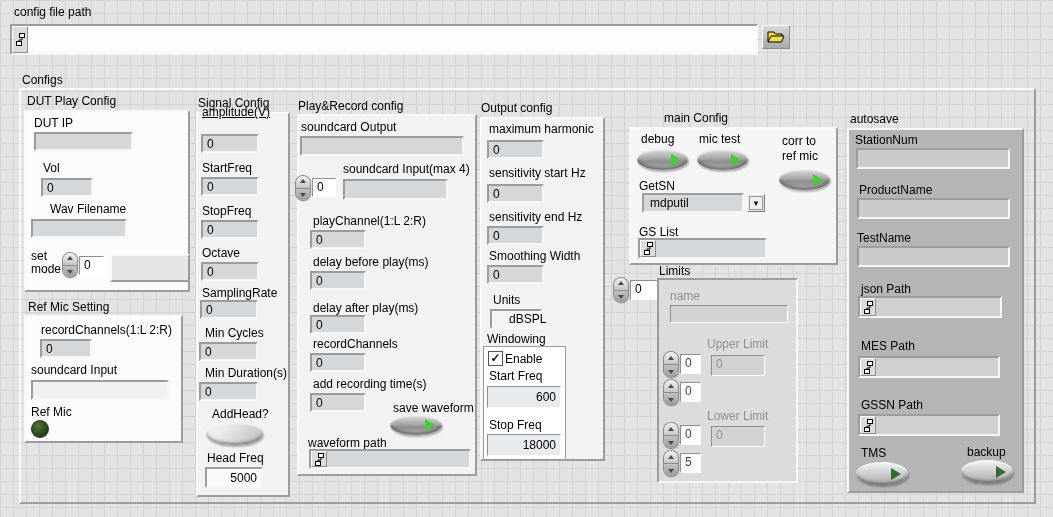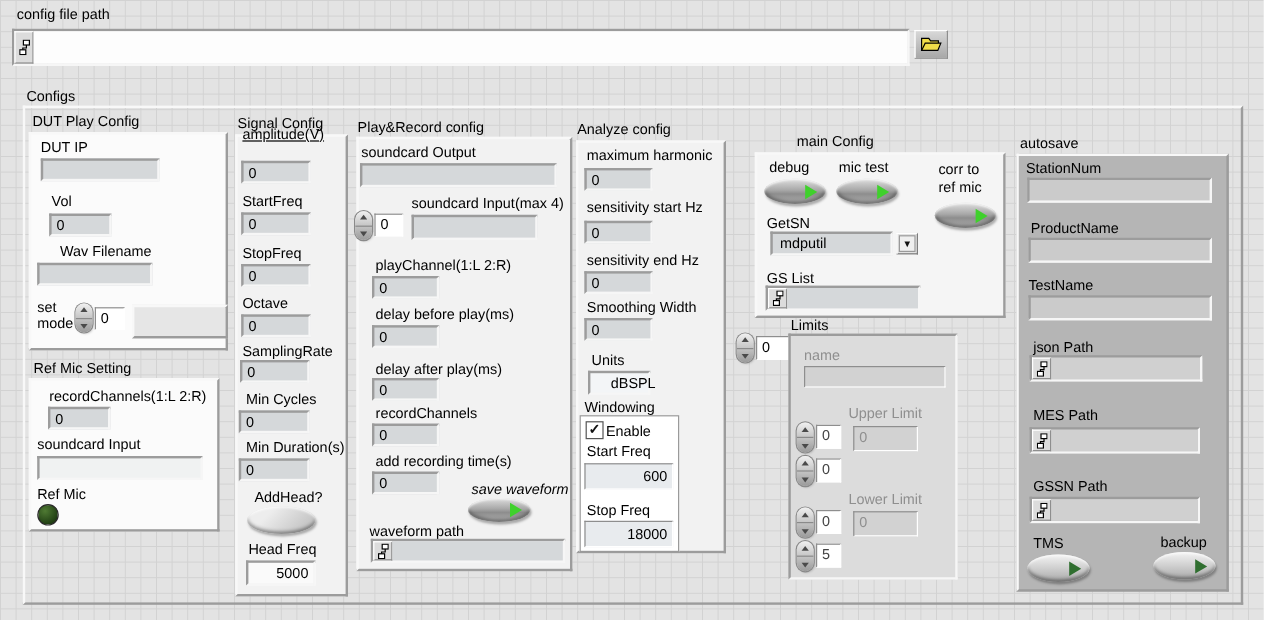--- a/index.html
+++ b/index.html
@@ -138,35 +138,35 @@
   <div class="lbl" style="left:313px;top:215px;text-align:right;">playChannel(1:L 2:R)</div>
   <div class="fld sunken2" style="left:310px;top:230px;width:56px;height:19px;">0</div>
   <div class="lbl" style="left:313px;top:256px;">delay before play(ms)</div>
   <div class="fld sunken2" style="left:310px;top:271px;width:56px;height:19px;">0</div>
   <div class="lbl" style="left:313px;top:302px;">delay after play(ms)</div>
   <div class="fld sunken2" style="left:310px;top:315px;width:56px;height:19px;">0</div>
   <div class="lbl" style="left:313px;top:338px;">recordChannels</div>
   <div class="fld sunken2" style="left:310px;top:353px;width:56px;height:19px;">0</div>
   <div class="lbl" style="left:313px;top:378px;">add recording time(s)</div>
   <div class="fld sunken2" style="left:310px;top:393px;width:56px;height:19px;">0</div>
-  <div class="lbl" style="left:393px;top:402px;font-style:italic;">save waveform</div>
+  <div class="lbl" style="left:393px;top:402px;">save waveform</div>
   <div class="sbtn" style="left:390px;top:415px;width:52px;height:20px;"></div>
   <div class="lbl" style="left:308px;top:437px;">waveform path</div>
   <div class="pathc sunken2" style="left:309px;top:449px;width:162px;height:20px;">
     <div class="ibox">
       <svg width="9" height="13" viewBox="0 0 9 13">
           <rect x="3.5" y="0.5" width="5" height="4" fill="#fff" stroke="#000"></rect>
           <rect x="0.5" y="8.5" width="5" height="4" fill="#fff" stroke="#000"></rect>
           <path d="M6 4.5 V7 H3 V8.5" stroke="#000" fill="none"></path>
         </svg>
     </div>
     <div class="pfld" style="background:#d5d8da;font-size:12px;line-height:16px;padding-left:3px;"></div>
   </div>
 
-  <div class="lbl" style="left:481px;top:102px;">Analyze config</div>
+  <div class="lbl" style="left:481px;top:102px;">Output config</div>
   <div class="panel raised2" style="left:480px;top:117px;width:125px;height:344px;background:#f2f2f2;"></div>
   <div class="lbl" style="left:489px;top:123px;">maximum harmonic</div>
   <div class="fld sunken2" style="left:487px;top:140px;width:57px;height:19px;">0</div>
   <div class="lbl" style="left:489px;top:167px;">sensitivity start Hz</div>
   <div class="fld sunken2" style="left:487px;top:184px;width:57px;height:19px;">0</div>
   <div class="lbl" style="left:489px;top:211px;">sensitivity end Hz</div>
   <div class="fld sunken2" style="left:487px;top:226px;width:57px;height:19px;">0</div>
   <div class="lbl" style="left:489px;top:250px;">Smoothing Width</div>
   <div class="fld sunken2" style="left:487px;top:265px;width:57px;height:19px;">0</div>
   <div class="lbl" style="left:493px;top:294px;">Units</div>

